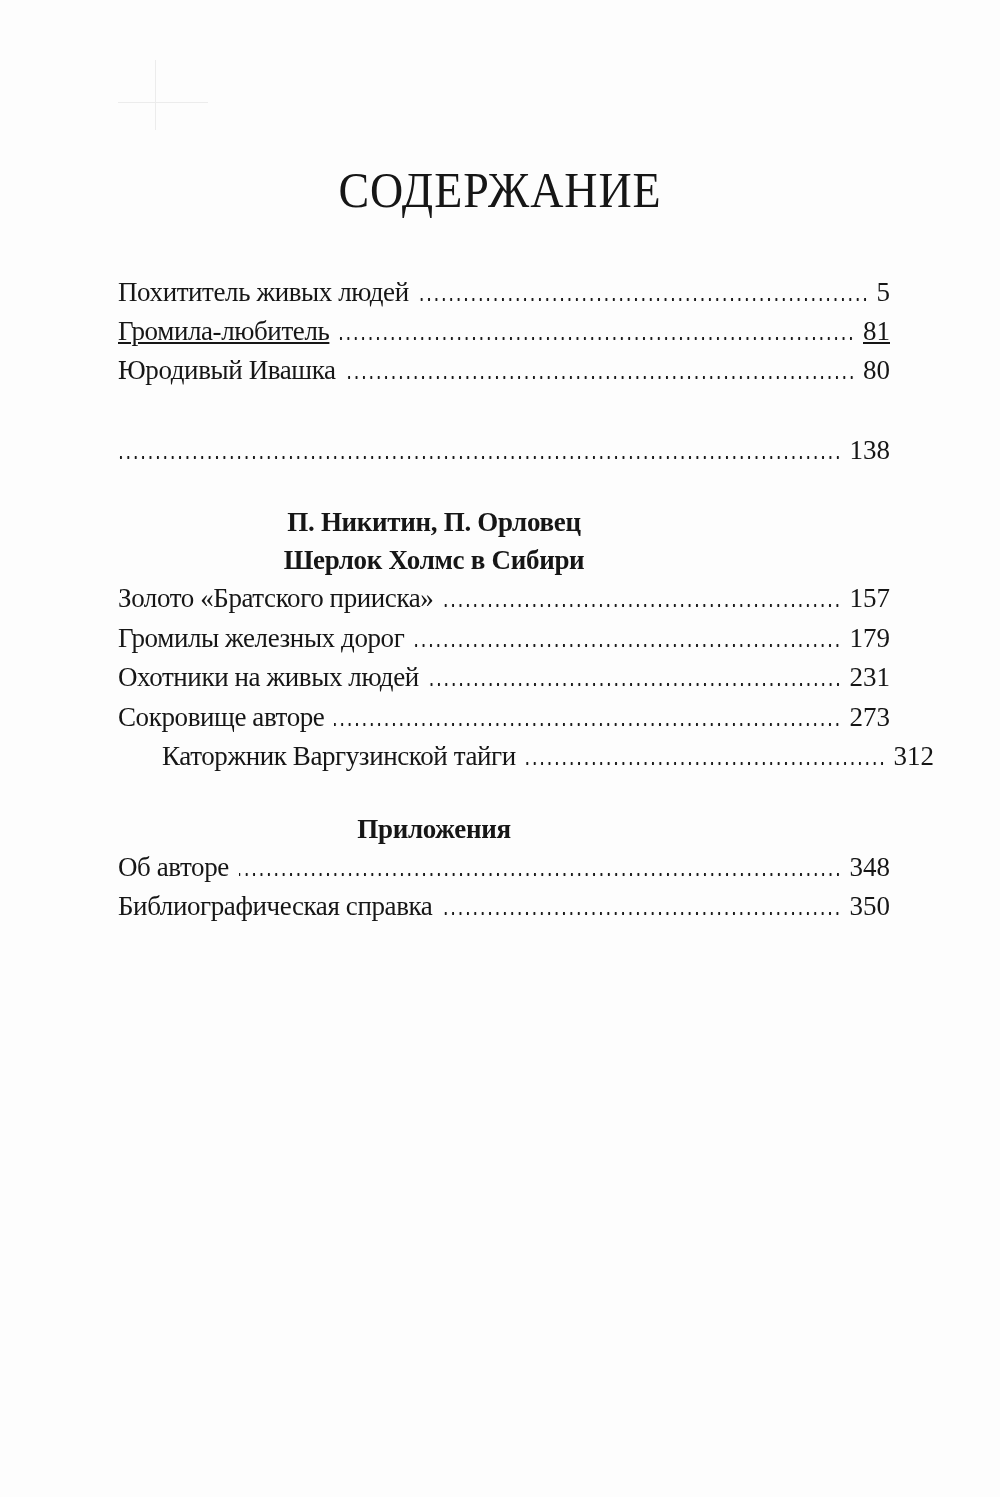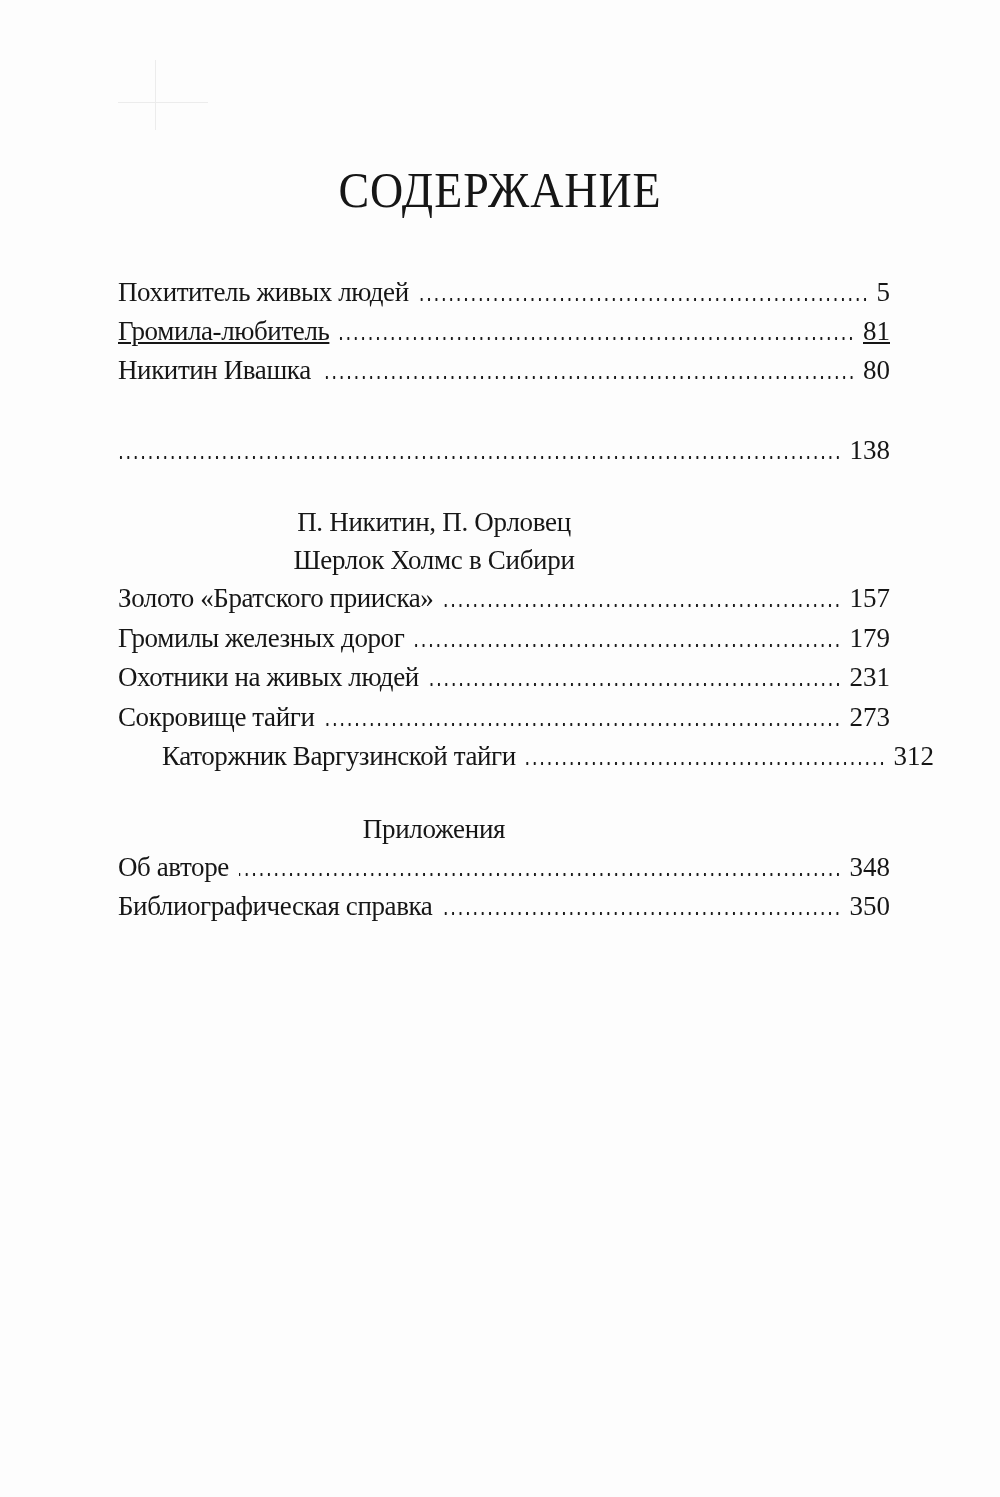--- a/index.html
+++ b/index.html
@@ -86,21 +86,21 @@
       text-align: right;
       white-space: nowrap;
     }
     .section-head {
       position: absolute;
       left: 0;
       width: 868px;
       text-align: center;
       font-size: 27px;
       line-height: 36px;
-      font-weight: normal;
+      font-weight: bold;
       letter-spacing: -0.3px;
     }
   </style>
 </head>
 <body>
 
 <div class="page">
 
   <div class="ghost" style="left:190px; top:68px; font-size:16px;"></div>
   <div class="ghost-rule" style="left:118px; top:102px; width:90px; height:1px;"></div>
@@ -112,21 +112,21 @@
     <span class="toc-label">Похититель живых людей</span>
     <span class="toc-leader"></span>
     <span class="toc-page">5</span>
   </div>
   <div class="toc-row" style="top:313px;text-decoration:underline;">
     <span class="toc-label">Громила-любитель</span>
     <span class="toc-leader"></span>
     <span class="toc-page">81</span>
   </div>
   <div class="toc-row" style="top:352px;">
-    <span class="toc-label">Никитин Ивашка</span>
+    <span class="toc-label">Юродивый Ивашка</span>
     <span class="toc-leader"></span>
     <span class="toc-page">80</span>
   </div>
   <div class="toc-row" style="top:432px;">
     <span class="toc-leader"></span>
     <span class="toc-page">138</span>
   </div>
 
   <div class="section-head" style="top:504px;">П. Никитин, П. Орловец</div>
   <div class="section-head" style="top:542px;">Шерлок Холмс в Сибири</div>
@@ -140,21 +140,21 @@
     <span class="toc-label">Громилы железных дорог</span>
     <span class="toc-leader"></span>
     <span class="toc-page">179</span>
   </div>
   <div class="toc-row" style="top:659px;font-family:Liberation Serif, serif;">
     <span class="toc-label">Охотники на живых людей</span>
     <span class="toc-leader"></span>
     <span class="toc-page">231</span>
   </div>
   <div class="toc-row" style="top:699px;">
-    <span class="toc-label">Сокровище тайги</span>
+    <span class="toc-label">Сокровище авторе</span>
     <span class="toc-leader"></span>
     <span class="toc-page">273</span>
   </div>
   <div class="toc-row" style="top:738px;margin-left:44px;">
     <span class="toc-label">Каторжник Варгузинской тайги</span>
     <span class="toc-leader"></span>
     <span class="toc-page">312</span>
   </div>
 
   <div class="section-head" style="top:811px;">Приложения</div>

